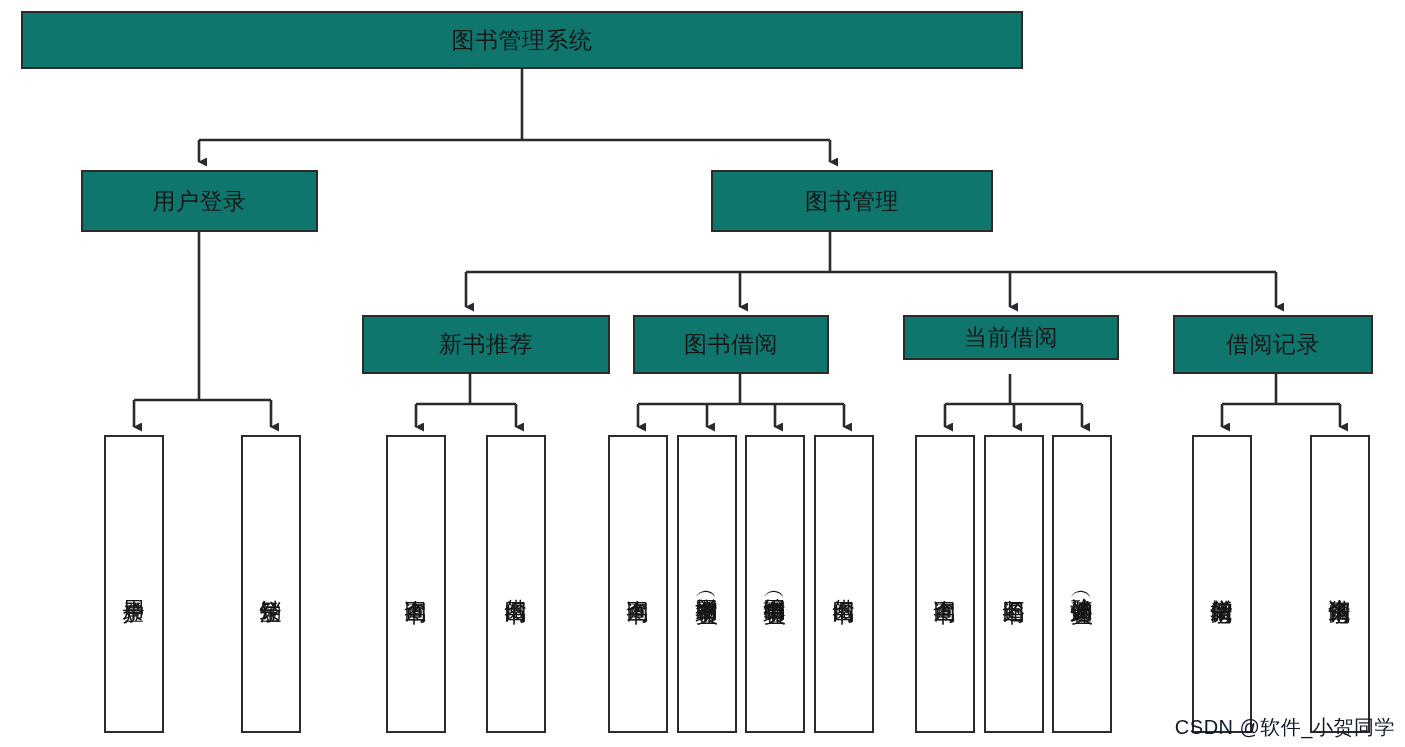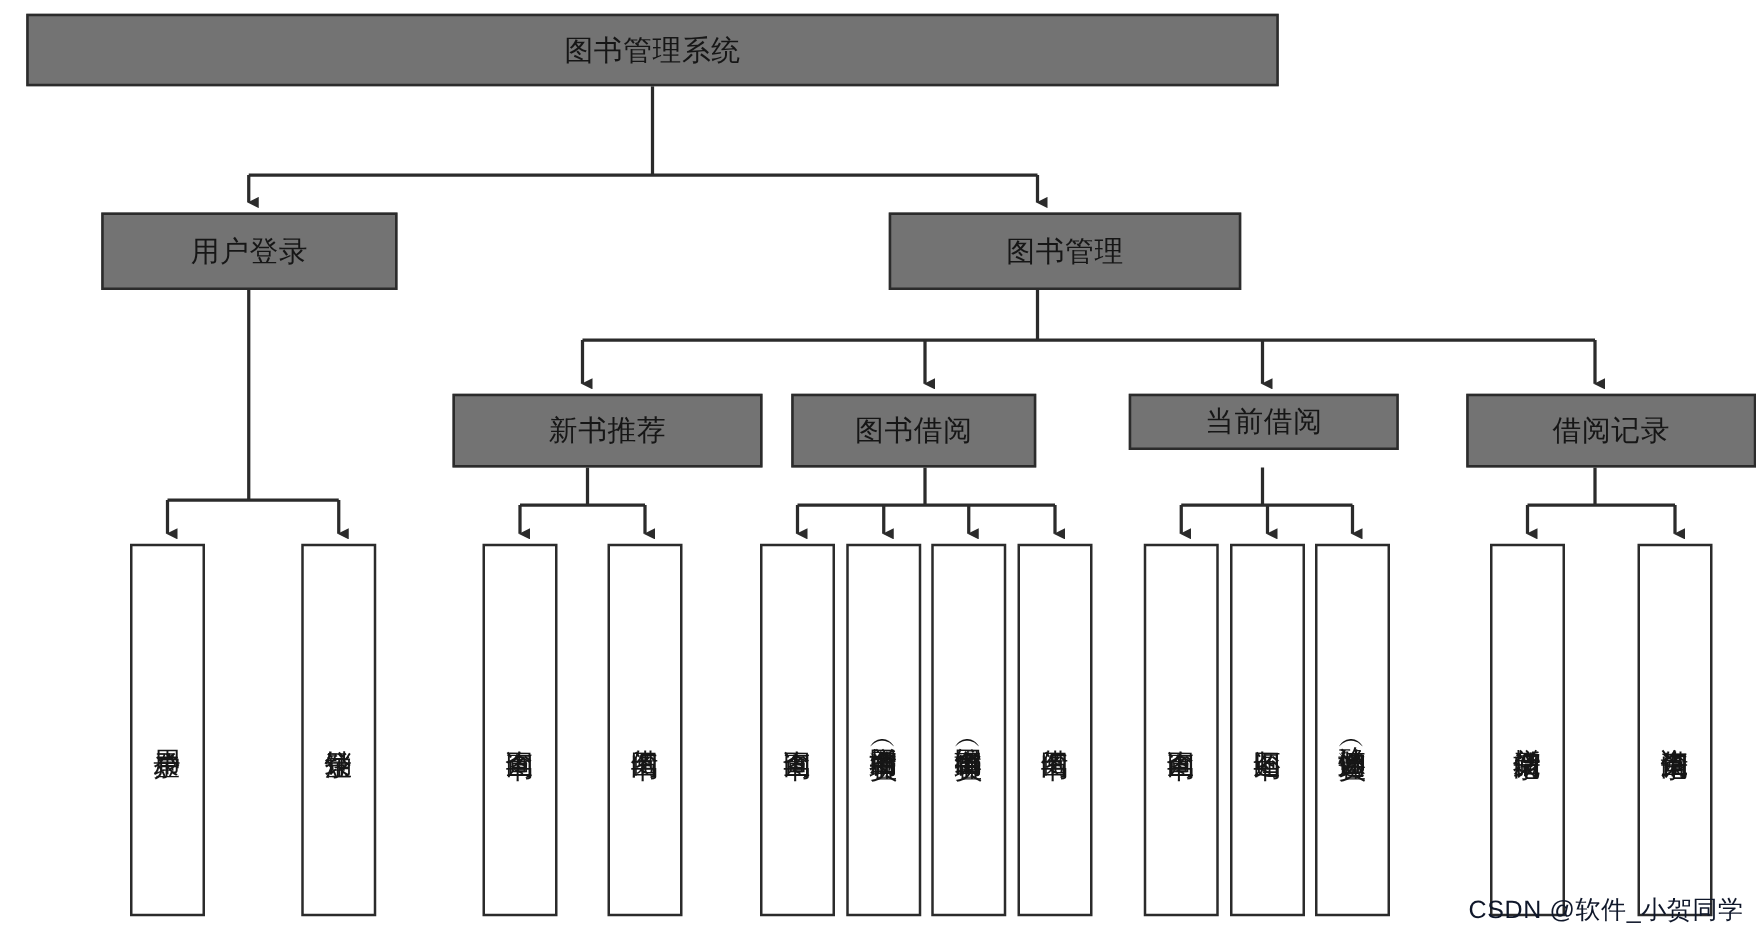--- a/index.html
+++ b/index.html
@@ -12,21 +12,21 @@
     width: 1405px;
     height: 747px;
     background: #ffffff;
     font-family: "Liberation Sans", "DejaVu Sans", sans-serif;
     overflow: hidden;
   }
   .node {
     position: absolute;
     box-sizing: border-box;
     border: 2.5px solid #2b2b2b;
-    background: #737373;
+    background: #0f766e;
     display: flex;
     align-items: center;
     justify-content: center;
     color: #111111;
     z-index: 3;
   }
   .node .label {
     font-size: 23px;
     line-height: 1.15;
     letter-spacing: 0.5px;
@@ -148,21 +148,21 @@
   </div>
 
   <div class="node" style="left:633px; top:315px; width:196px; height:59px;">
     <span class="label">图书借阅</span>
   </div>
 
   <div class="node" style="left:903px; top:315px; width:216px; height:45px;">
     <span class="label">当前借阅</span>
   </div>
 
-  <div class="node" style="left:1173px; top:315px; width:232px; height:59px;">
+  <div class="node" style="left:1173px; top:315px; width:200px; height:59px;">
     <span class="label">借阅记录</span>
   </div>
 
   <div class="leaf" style="left:104px; top:435px; width:60px; height:298px;">
     <span class="vlabel">用户登录</span>
   </div>
 
   <div class="leaf" style="left:241px; top:435px; width:60px; height:298px;">
     <span class="vlabel">注销登录</span>
   </div>

